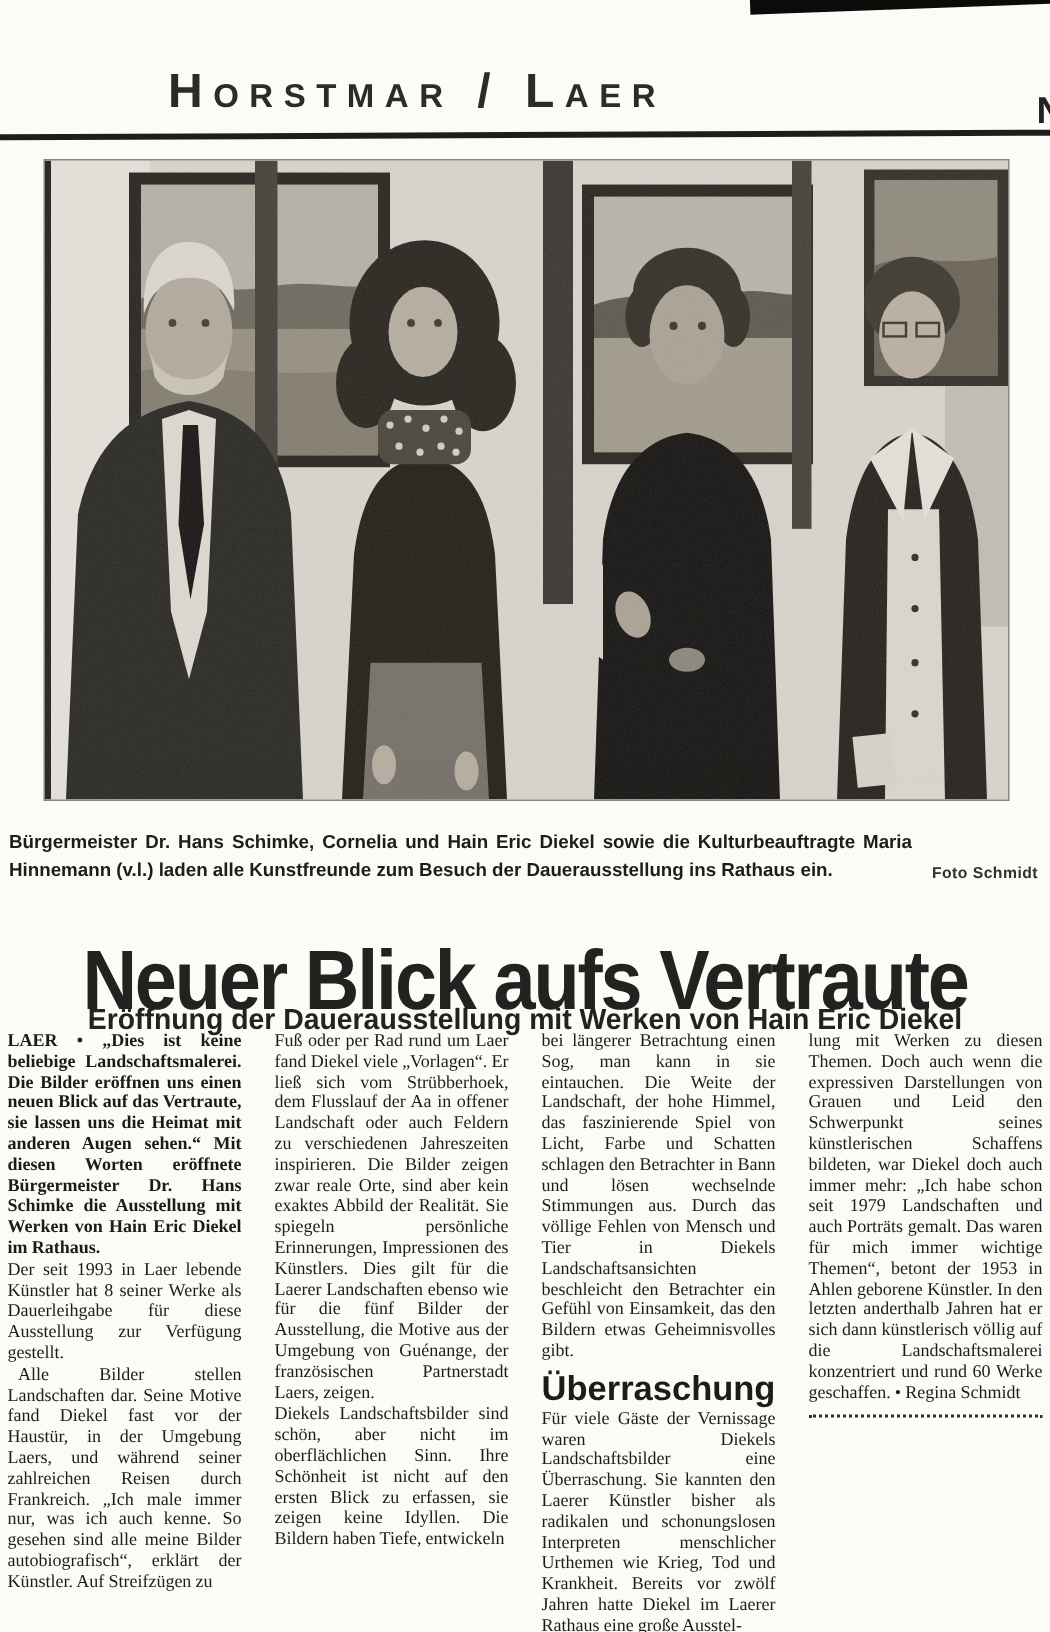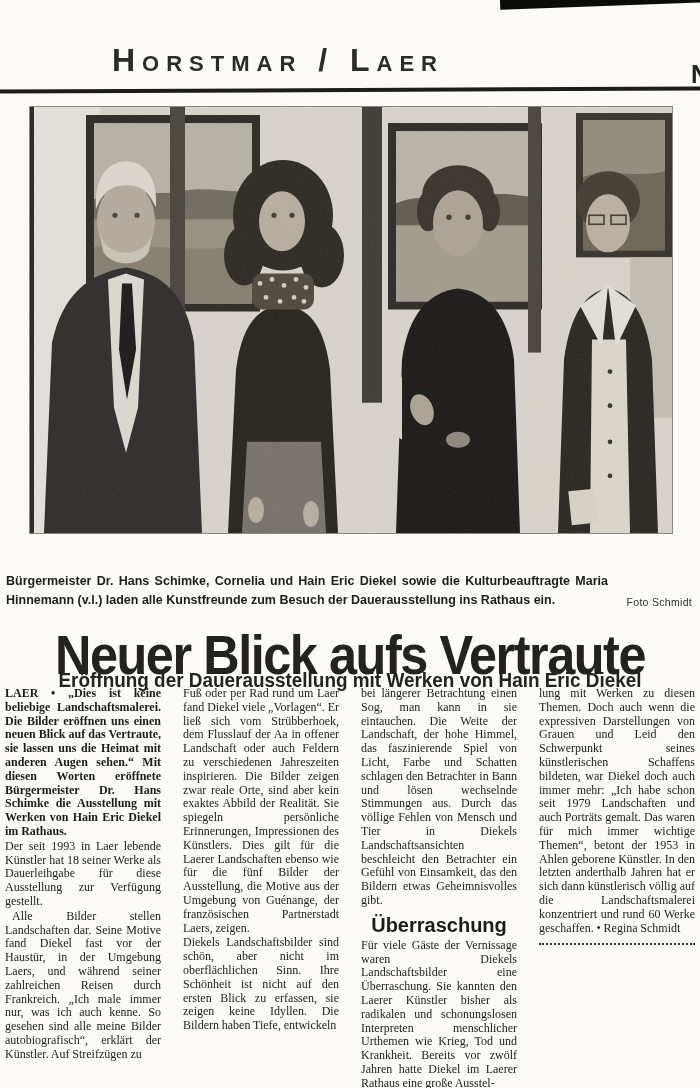--- a/index.html
+++ b/index.html
@@ -38,29 +38,29 @@
     background:#1d1d1b;transform:rotate(-0.25deg);
   }
   .photo-wrap{
     position:absolute;top:107px;left:30px;width:642px;height:426px;
     outline:1px solid #8a8680;
     background:#d6d2cb;
   }
   .photo-wrap svg{display:block;width:100%;height:100%;}
   .caption{
     position:relative;
-    position:absolute;top:572px;left:6px;width:688px;min-height:40px;
+    position:absolute;top:552px;left:6px;width:688px;min-height:40px;
     font-family:"Liberation Sans", sans-serif;
     font-weight:bold;font-size:12.5px;line-height:18.5px;
     text-align:justify;color:#1e1d1b;
     padding-right:86px;box-sizing:border-box;
   }
   .caption .credit{
     position:absolute;right:2px;bottom:1px;
-    font-weight:normal;font-size:10.5px;letter-spacing:0.3px;color:#33312e;
+    font-weight:bold;font-size:10.5px;letter-spacing:0.3px;color:#33312e;
   }
   .headline{
     position:absolute;top:588px;left:0;width:700px;
     font-family:"Liberation Sans", sans-serif;
     font-weight:bold;font-size:52px;line-height:58px;
     text-align:center;letter-spacing:-1.5px;color:#232220;
     transform:scale(0.97,1.08);transform-origin:center top;
     white-space:nowrap;
   }
   .subheadline{
@@ -80,21 +80,21 @@
     text-align:justify;
     hyphens:auto;-webkit-hyphens:auto;
     word-spacing:-0.2px;
   }
   .body-p{margin:0;}
   .body-p.bold{font-weight:bold;}
   .body-p.indent{text-indent:7px;}
   .body-p + .body-p{margin-top:1px;}
   .col-heading{
     font-family:"Liberation Sans", sans-serif;
-    font-weight:bold;font-size:20px;line-height:22px;
+    font-weight:bold;font-size:23px;line-height:22px;
     text-align:center;margin:6px 0 3px;color:#1d1c1a;
   }
   .dotted-divider{
     border:none;border-top:2px dotted #2d2c2a;
     margin:8px 0 6px;height:0;
   }
   .info-p{
     margin:0;
     font-family:"Liberation Sans", sans-serif;
     font-weight:bold;font-size:10.8px;line-height:12.9px;
@@ -222,21 +222,21 @@
     <span>Bürgermeister Dr. Hans Schimke, Cornelia und Hain Eric Diekel sowie die Kulturbeauftragte Maria Hinnemann (v.l.) laden alle Kunstfreunde zum Besuch der Dauerausstellung ins Rathaus ein.</span>
     <span class="credit">Foto Schmidt</span>
   </div>
 
   <h1 class="headline">Neuer Blick aufs Vertraute</h1>
   <h2 class="subheadline">Eröffnung der Dauerausstellung mit Werken von Hain Eric Diekel</h2>
 
   <div class="article-cols">
       <div class="column" lang="de">
         <p class="body-p bold">LAER • „Dies ist keine beliebige Landschaftsmalerei. Die Bilder eröffnen uns einen neuen Blick auf das Vertraute, sie lassen uns die Heimat mit anderen Augen sehen.“ Mit diesen Worten eröffnete Bürgermeister Dr. Hans Schimke die Ausstellung mit Werken von Hain Eric Diekel im Rathaus.</p>
-        <p class="body-p">Der seit 1993 in Laer lebende Künstler hat 18 seiner Werke als Dauerleihgabe für diese Ausstellung zur Verfügung gestellt.</p>
+        <p class="body-p">Der seit 1993 in Laer lebende Künstler hat 8 seiner Werke als Dauerleihgabe für diese Ausstellung zur Verfügung gestellt.</p>
         <p class="body-p indent">Alle Bilder stellen Landschaften dar. Seine Motive fand Diekel fast vor der Haustür, in der Umgebung Laers, und während seiner zahlreichen Reisen durch Frankreich. „Ich male immer nur, was ich auch kenne. So gesehen sind alle meine Bilder autobiografisch“, erklärt der Künstler. Auf Streifzügen zu</p>
       </div>
       <div class="column" lang="de">
         <p class="body-p">Fuß oder per Rad rund um Laer fand Diekel viele „Vorlagen“. Er ließ sich vom Strübberhoek, dem Flusslauf der Aa in offener Landschaft oder auch Feldern zu verschiedenen Jahreszeiten inspirieren. Die Bilder zeigen zwar reale Orte, sind aber kein exaktes Abbild der Realität. Sie spiegeln persönliche Erinnerungen, Impressionen des Künstlers. Dies gilt für die Laerer Landschaften ebenso wie für die fünf Bilder der Ausstellung, die Motive aus der Umgebung von Guénange, der französischen Partnerstadt Laers, zeigen.</p>
         <p class="body-p">Diekels Landschaftsbilder sind schön, aber nicht im oberflächlichen Sinn. Ihre Schönheit ist nicht auf den ersten Blick zu erfassen, sie zeigen keine Idyllen. Die Bildern haben Tiefe, entwickeln</p>
       </div>
       <div class="column" lang="de">
         <p class="body-p">bei längerer Betrachtung einen Sog, man kann in sie eintauchen. Die Weite der Landschaft, der hohe Himmel, das faszinierende Spiel von Licht, Farbe und Schatten schlagen den Betrachter in Bann und lösen wechselnde Stimmungen aus. Durch das völlige Fehlen von Mensch und Tier in Diekels Landschaftsansichten beschleicht den Betrachter ein Gefühl von Einsamkeit, das den Bildern etwas Geheimnisvolles gibt.</p>
         <h3 class="col-heading">Überraschung</h3>
         <p class="body-p">Für viele Gäste der Vernissage waren Diekels Landschaftsbilder eine Überraschung. Sie kannten den Laerer Künstler bisher als radikalen und schonungslosen Interpreten menschlicher Urthemen wie Krieg, Tod und Krankheit. Bereits vor zwölf Jahren hatte Diekel im Laerer Rathaus eine große Ausstel-</p>

